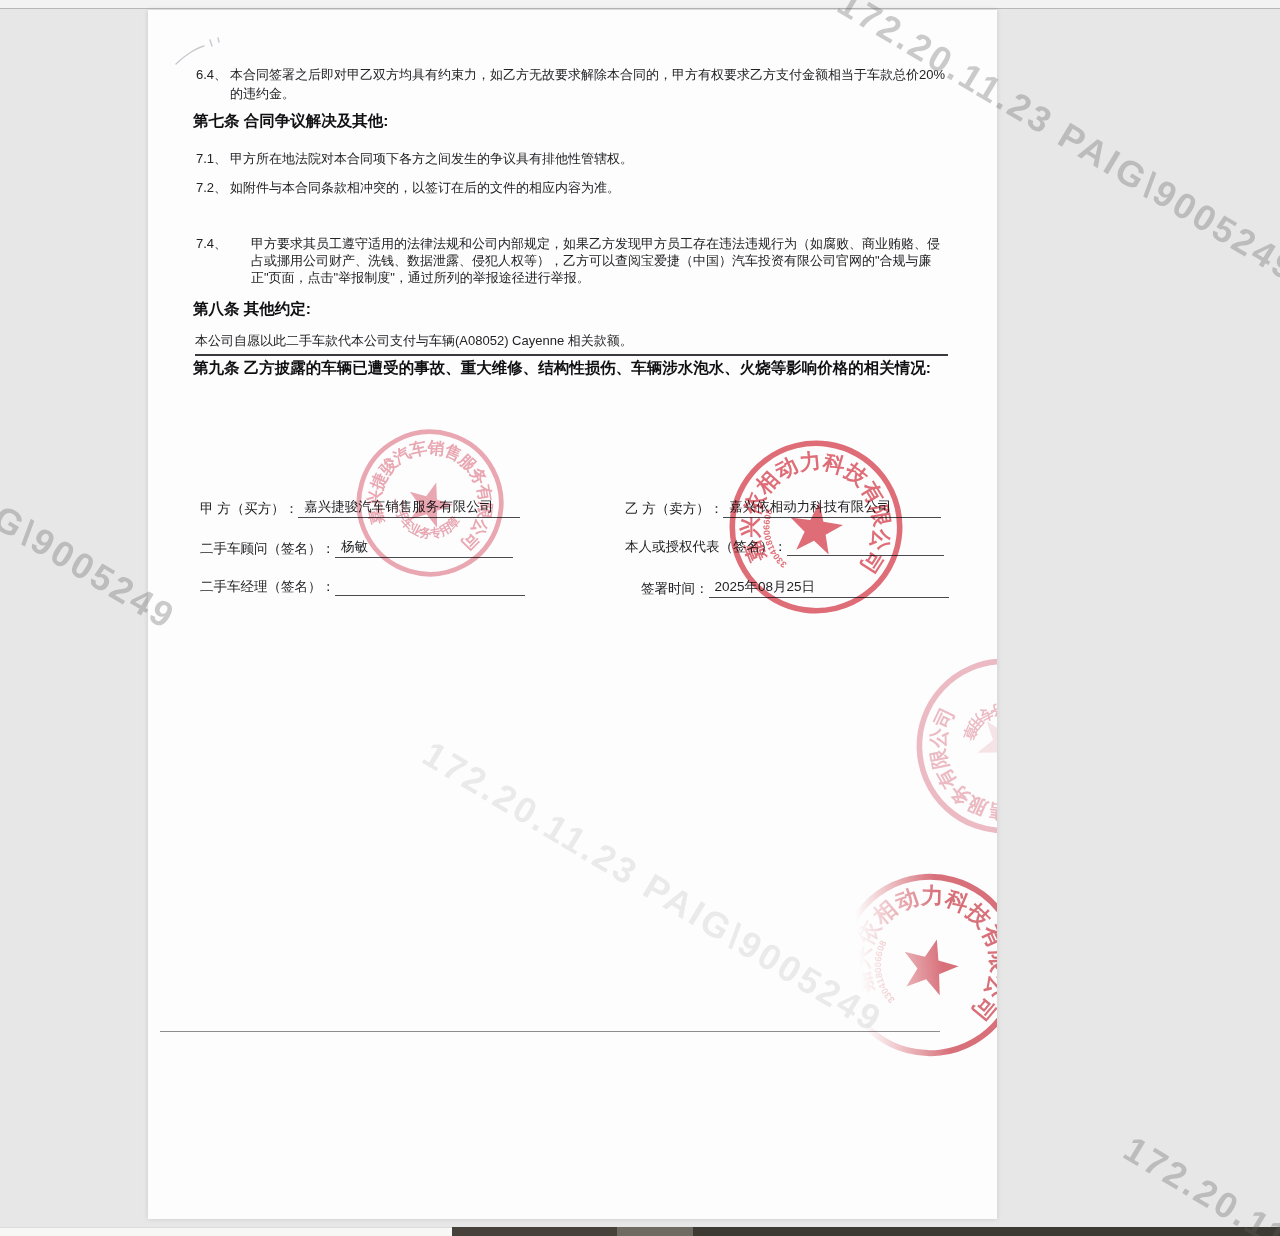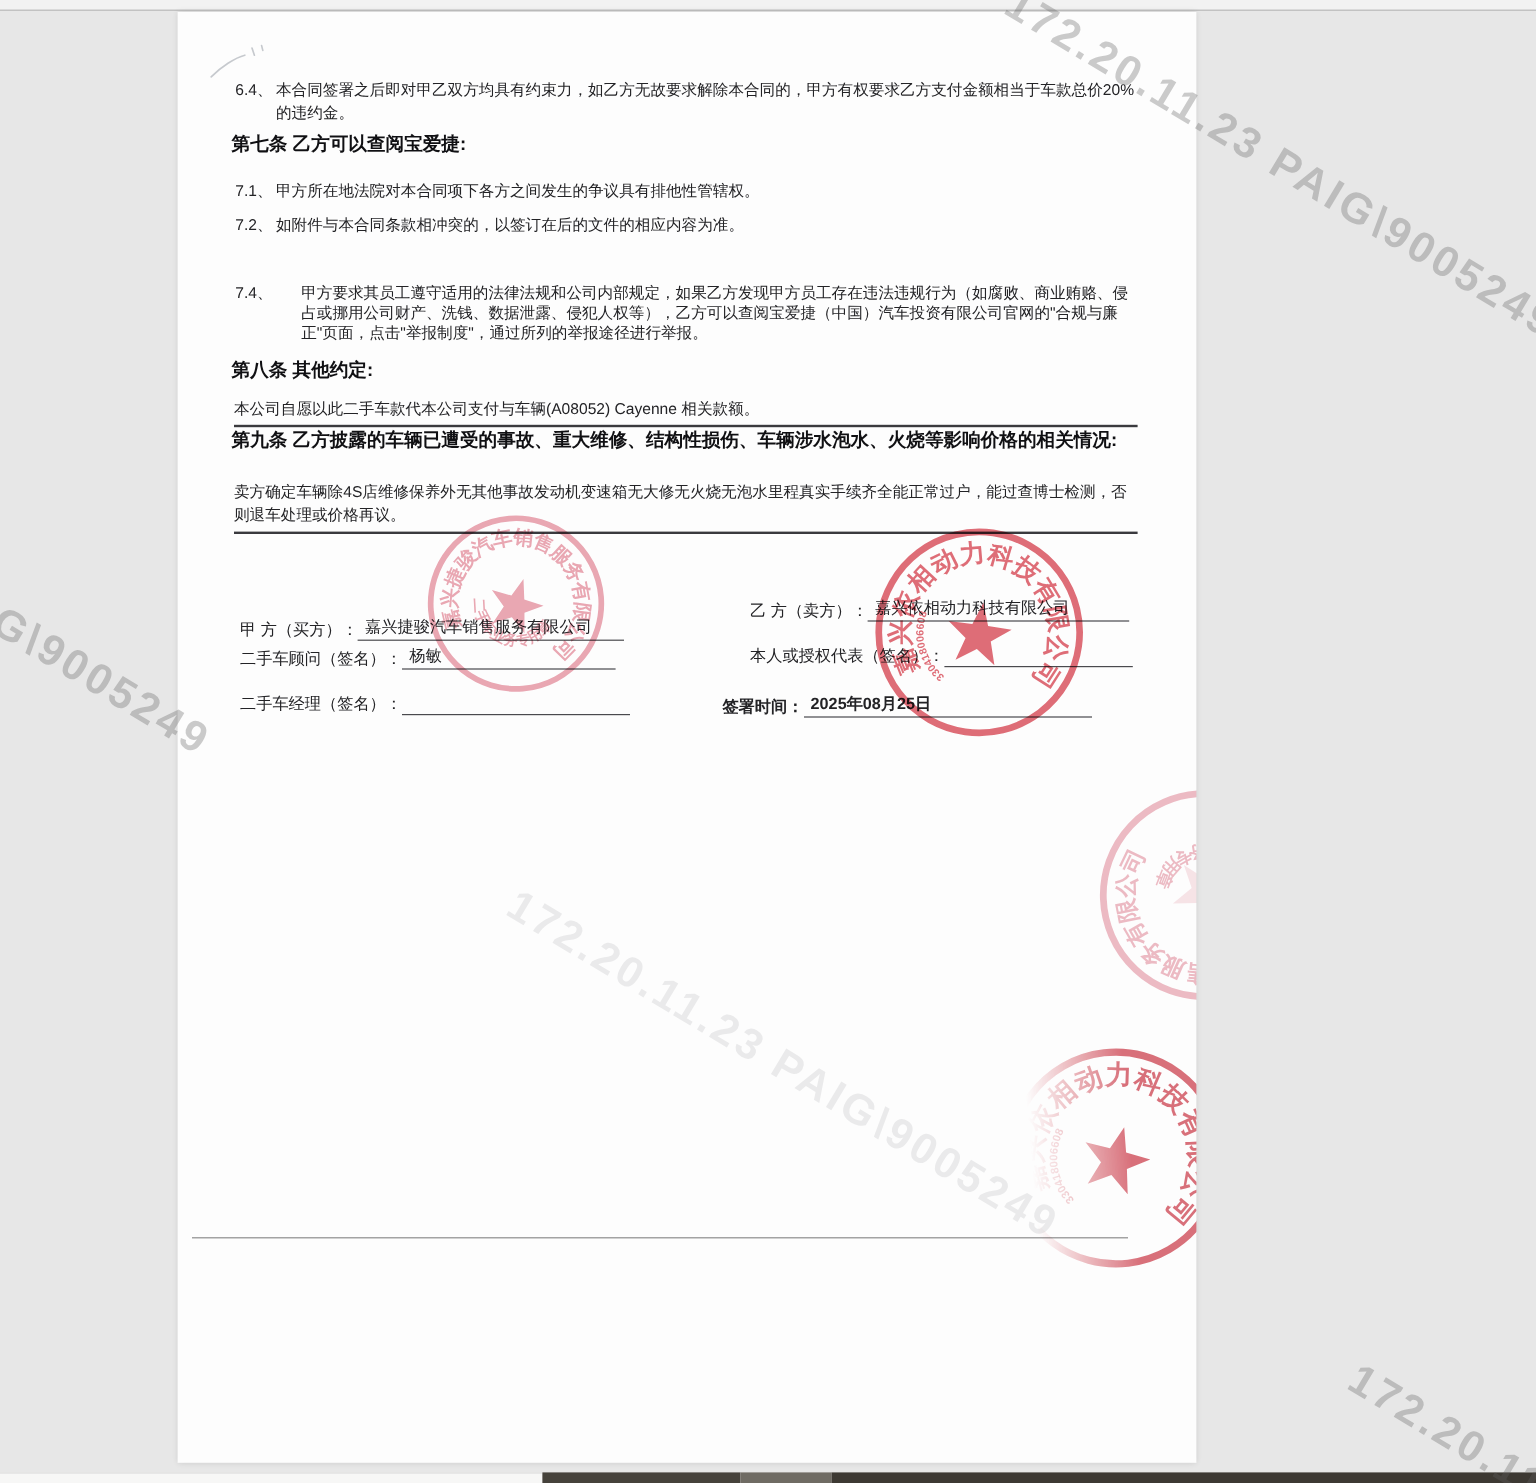--- a/index.html
+++ b/index.html
@@ -46,43 +46,42 @@
 
   <svg class="scribble" style="left:22px;top:22px;" width="70" height="40" viewBox="0 0 70 40">
     <path d="M6 32 C 14 24, 26 16, 34 14 M40 8 l2 6 M48 6 l1 4" stroke="#9aa0a8" stroke-width="1.4" fill="none" stroke-linecap="round"></path>
   </svg>
 
   <div class="clause doc-text" style="left:48px;top:55px;width:752px;line-height:19px;">
     <span class="num">6.4、</span>
     <span class="ctext">本合同签署之后即对甲乙双方均具有约束力，如乙方无故要求解除本合同的，甲方有权要求乙方支付金额相当于车款总价20%的违约金。</span>
   </div>
 
-  <div class="sec-title" style="top:102px;">第七条 乙方可以查阅宝爱捷:</div>
+  <div class="sec-title" style="top:102px;">第七条 合同争议解决及其他:</div>
 
   <div class="clause doc-text" style="left:48px;top:140px;width:752px;">
     <span class="num">7.1、</span>
     <span class="ctext">甲方所在地法院对本合同项下各方之间发生的争议具有排他性管辖权。</span>
   </div>
   <div class="clause doc-text" style="left:48px;top:169px;width:752px;">
     <span class="num">7.2、</span>
     <span class="ctext">如附件与本合同条款相冲突的，以签订在后的文件的相应内容为准。</span>
   </div>
   <div class="clause doc-text" style="left:48px;top:225px;width:752px;gap:21px;">
     <span class="num">7.4、</span>
     <span class="ctext">甲方要求其员工遵守适用的法律法规和公司内部规定，如果乙方发现甲方员工存在违法违规行为（如腐败、商业贿赂、侵占或挪用公司财产、洗钱、数据泄露、侵犯人权等），乙方可以查阅宝爱捷（中国）汽车投资有限公司官网的"合规与廉正"页面，点击"举报制度"，通过所列的举报途径进行举报。</span>
   </div>
 
   <div class="sec-title" style="top:290px;">第八条 其他约定:</div>
   <div class="doc-text field-line" style="position:absolute;left:47px;top:322px;width:753px;">本公司自愿以此二手车款代本公司支付与车辆(A08052) Cayenne 相关款额。</div>
 
   <div class="sec-title" style="top:349px;width:757px;line-height:18px;">第九条 乙方披露的车辆已遭受的事故、重大维修、结构性损伤、车辆涉水泡水、火烧等影响价格的相关情况:</div>
-  <div class="doc-text field-line" style="position:absolute;left:47px;top:390px;width:753px;line-height:19px;">卖方确定车辆除4S店维修保养外无其他事故发动机变速箱无大修无火烧无泡水里程真实手续齐全能正常过户，能过查博士检测，否则退车处理或价格再议。</div>
 
   <div class="sig-row" style="left:0;top:488px;width:849px;">
-    <div class="sig-cell" style="position:absolute;left:52px;margin-top:16px;">
+    <div class="sig-cell" style="position:absolute;left:52px;">
       <span class="sig-label">甲 方（买方）：</span>
       <span class="sig-value" style="min-width:212px;">嘉兴捷骏汽车销售服务有限公司</span>
     </div>
     <div class="sig-cell" style="position:absolute;left:477px;">
       <span class="sig-label">乙 方（卖方）：</span>
       <span class="sig-value" style="min-width:208px;">嘉兴依相动力科技有限公司</span>
     </div>
   </div>
   <div class="sig-row" style="left:0;top:528px;width:849px;">
     <div class="sig-cell" style="position:absolute;left:52px;">
@@ -92,21 +91,21 @@
     <div class="sig-cell" style="position:absolute;left:477px;">
       <span class="sig-label">本人或授权代表（签名）：</span>
       <span class="sig-value" style="min-width:147px;"></span>
     </div>
   </div>
   <div class="sig-row" style="left:0;top:568px;width:849px;">
     <div class="sig-cell" style="position:absolute;left:52px;text-align:center;">
       <span class="sig-label">二手车经理（签名）：</span>
       <span class="sig-value" style="min-width:180px;"></span>
     </div>
-    <div class="sig-cell" style="position:absolute;left:454px;font-weight:bold;">
+    <div class="sig-cell" style="position:absolute;left:493px;">
       <span class="sig-label">签署时间：</span>
       <span class="sig-value" style="min-width:230px;">2025年08月25日</span>
     </div>
   </div>
 
   <div class="longline" style="left:12px;top:1021px;width:780px;"></div>
 
   <div class="wm light" style="left:289px;top:723px;">172.20.11.23  PAIG\9005249</div>
 
   <svg class="stamp" style="left:203px;top:414px;transform:rotate(17deg);opacity:.6;" width="158" height="158" viewBox="0 0 200 200">

